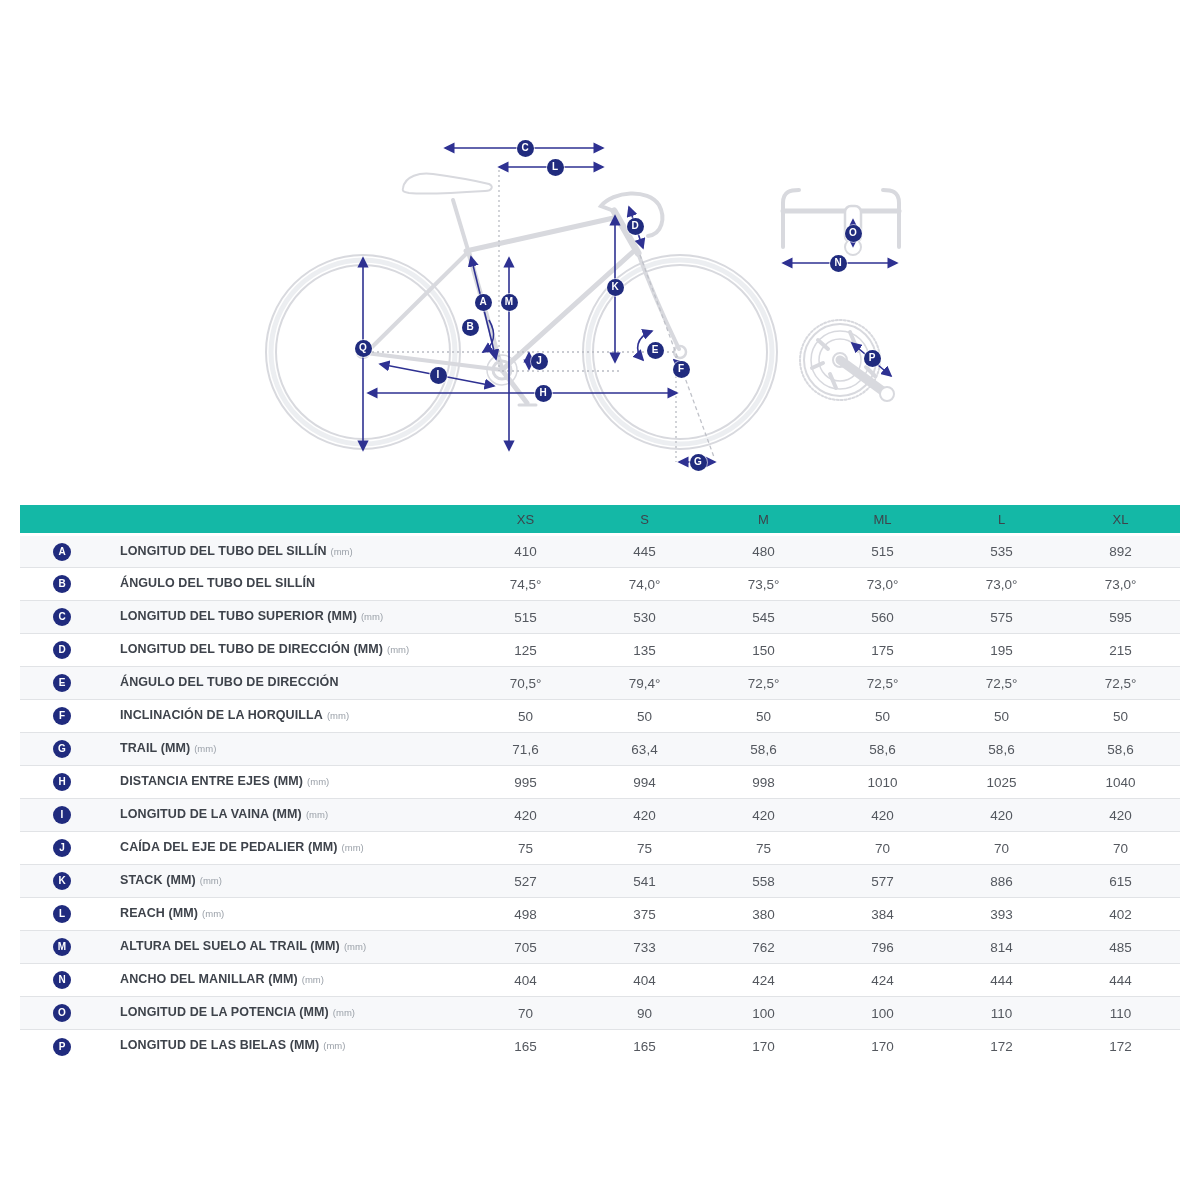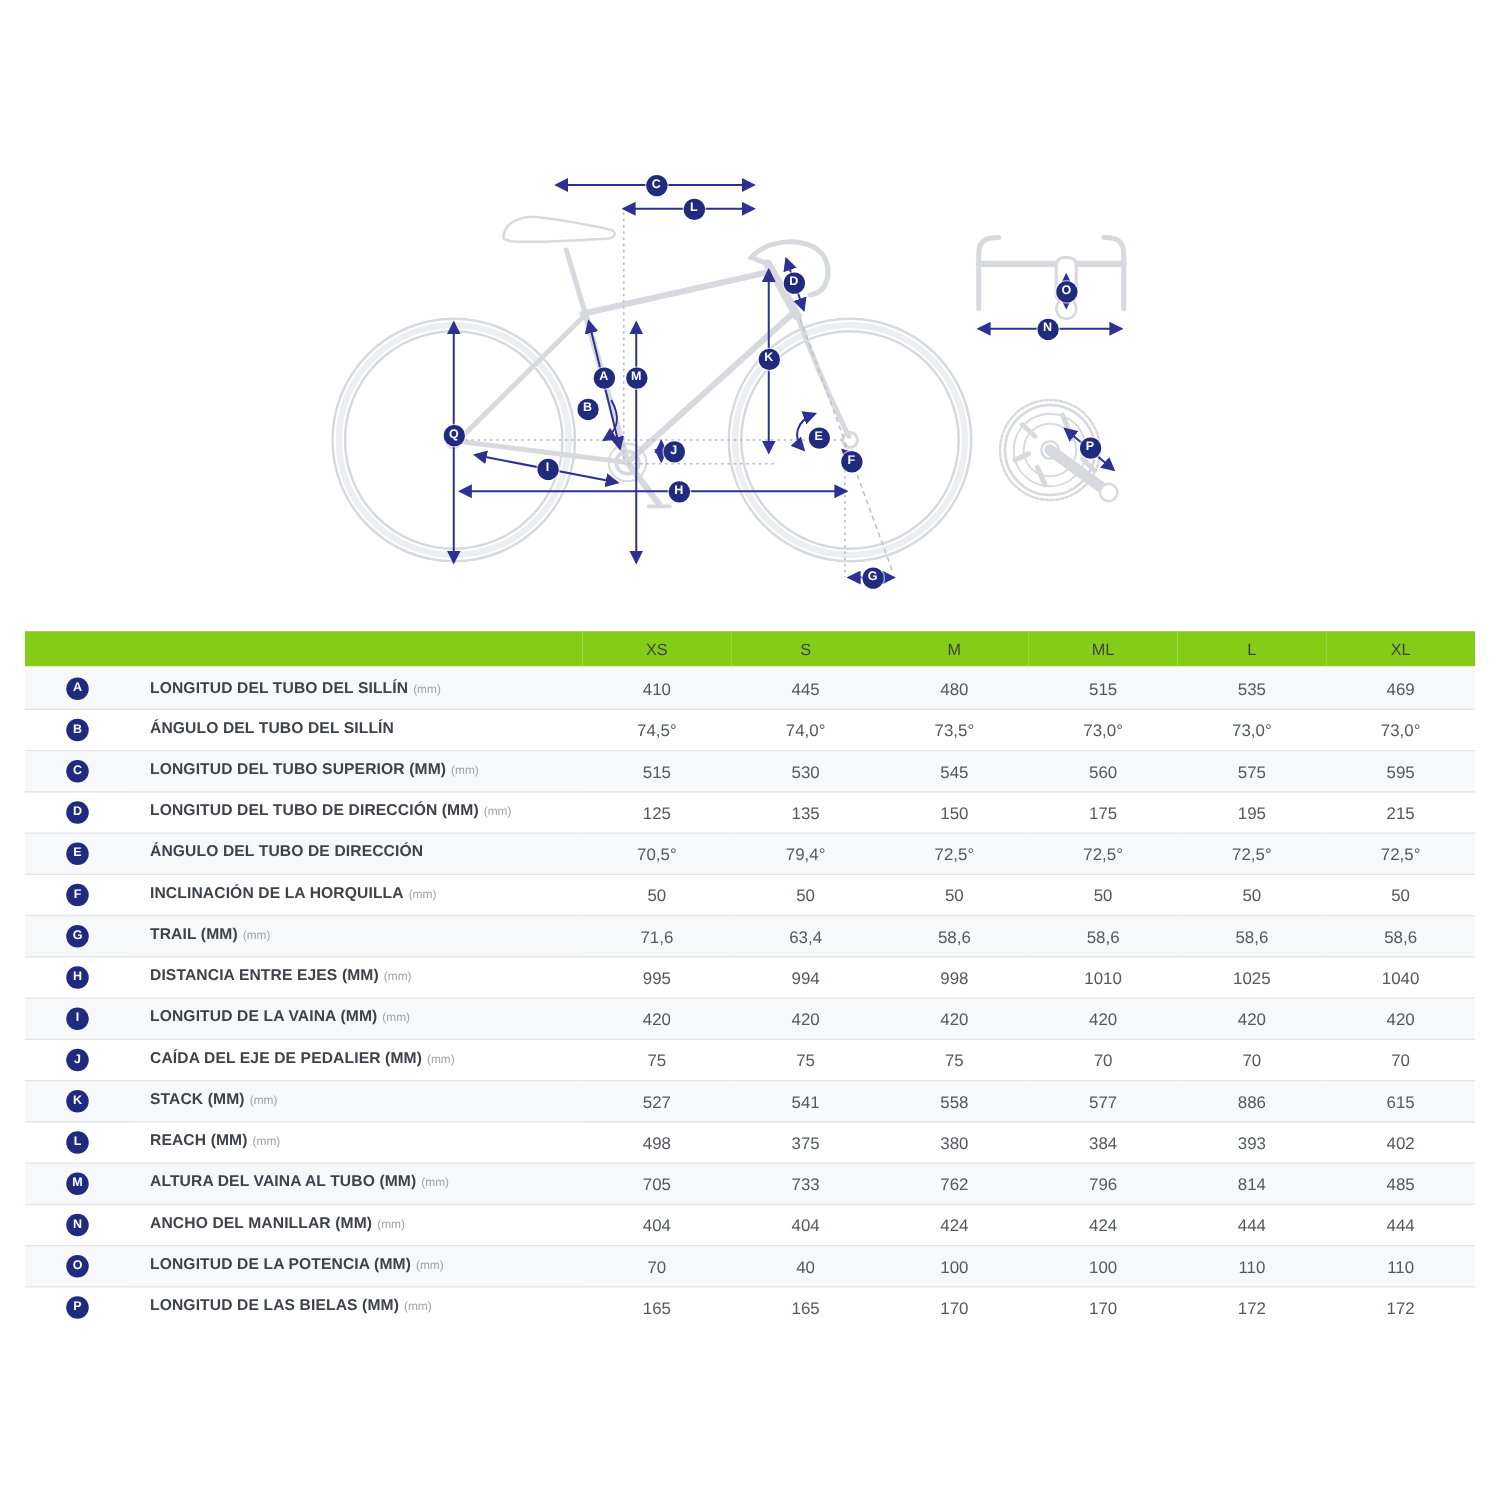--- a/index.html
+++ b/index.html
@@ -16,21 +16,21 @@
     display:flex;align-items:center;justify-content:center;line-height:1;
     box-shadow:0 0 0 1px rgba(255,255,255,.6);
   }
 
   
   .geo-table{
     position:absolute;left:20px;top:505px;width:1160px;
     border-collapse:collapse;table-layout:fixed;
   }
   .geo-table thead th{
-    background:#84cc16;height:28px;font-weight:normal;
+    background:#14b8a6;height:28px;font-weight:normal;
     font-size:13px;color:#3e434b;text-align:center;padding:0;
   }
   .geo-table thead tr{border-bottom:3px solid #ffffff;}
   .geo-table col.c-badge{width:84px;}
   .geo-table col.c-label{width:362px;}
   .geo-table col.c-val{width:119px;}
   .geo-table tbody tr{height:33px;border-top:1px solid #e1e3e6;}
   .geo-table tbody tr.odd{background:#f7f8fa;}
   .geo-table tbody tr.even{background:#ffffff;}
   .badge-cell{text-align:center;padding:0;}
@@ -188,21 +188,21 @@
     </thead>
     <tbody id="geo-tbody">
         <tr class="odd">
           <td class="badge-cell"><span class="row-badge">A</span></td>
           <td class="label-cell"><span class="row-label">LONGITUD DEL TUBO DEL SILLÍN</span><span class="row-unit">(mm)</span></td>
           <td class="value-cell">410</td>
           <td class="value-cell">445</td>
           <td class="value-cell">480</td>
           <td class="value-cell">515</td>
           <td class="value-cell">535</td>
-          <td class="value-cell">469</td>
+          <td class="value-cell">892</td>
         </tr>
         <tr class="even">
           <td class="badge-cell"><span class="row-badge">B</span></td>
           <td class="label-cell"><span class="row-label">ÁNGULO DEL TUBO DEL SILLÍN</span></td>
           <td class="value-cell">74,5°</td>
           <td class="value-cell">74,0°</td>
           <td class="value-cell">73,5°</td>
           <td class="value-cell">73,0°</td>
           <td class="value-cell">73,0°</td>
           <td class="value-cell">73,0°</td>
@@ -302,21 +302,21 @@
           <td class="label-cell"><span class="row-label">REACH (MM)</span><span class="row-unit">(mm)</span></td>
           <td class="value-cell">498</td>
           <td class="value-cell">375</td>
           <td class="value-cell">380</td>
           <td class="value-cell">384</td>
           <td class="value-cell">393</td>
           <td class="value-cell">402</td>
         </tr>
         <tr class="odd">
           <td class="badge-cell"><span class="row-badge">M</span></td>
-          <td class="label-cell"><span class="row-label">ALTURA DEL VAINA AL TUBO (MM)</span><span class="row-unit">(mm)</span></td>
+          <td class="label-cell"><span class="row-label">ALTURA DEL SUELO AL TRAIL (MM)</span><span class="row-unit">(mm)</span></td>
           <td class="value-cell">705</td>
           <td class="value-cell">733</td>
           <td class="value-cell">762</td>
           <td class="value-cell">796</td>
           <td class="value-cell">814</td>
           <td class="value-cell">485</td>
         </tr>
         <tr class="even">
           <td class="badge-cell"><span class="row-badge">N</span></td>
           <td class="label-cell"><span class="row-label">ANCHO DEL MANILLAR (MM)</span><span class="row-unit">(mm)</span></td>
@@ -324,21 +324,21 @@
           <td class="value-cell">404</td>
           <td class="value-cell">424</td>
           <td class="value-cell">424</td>
           <td class="value-cell">444</td>
           <td class="value-cell">444</td>
         </tr>
         <tr class="odd">
           <td class="badge-cell"><span class="row-badge">O</span></td>
           <td class="label-cell"><span class="row-label">LONGITUD DE LA POTENCIA (MM)</span><span class="row-unit">(mm)</span></td>
           <td class="value-cell">70</td>
-          <td class="value-cell">40</td>
+          <td class="value-cell">90</td>
           <td class="value-cell">100</td>
           <td class="value-cell">100</td>
           <td class="value-cell">110</td>
           <td class="value-cell">110</td>
         </tr>
         <tr class="even">
           <td class="badge-cell"><span class="row-badge">P</span></td>
           <td class="label-cell"><span class="row-label">LONGITUD DE LAS BIELAS (MM)</span><span class="row-unit">(mm)</span></td>
           <td class="value-cell">165</td>
           <td class="value-cell">165</td>

